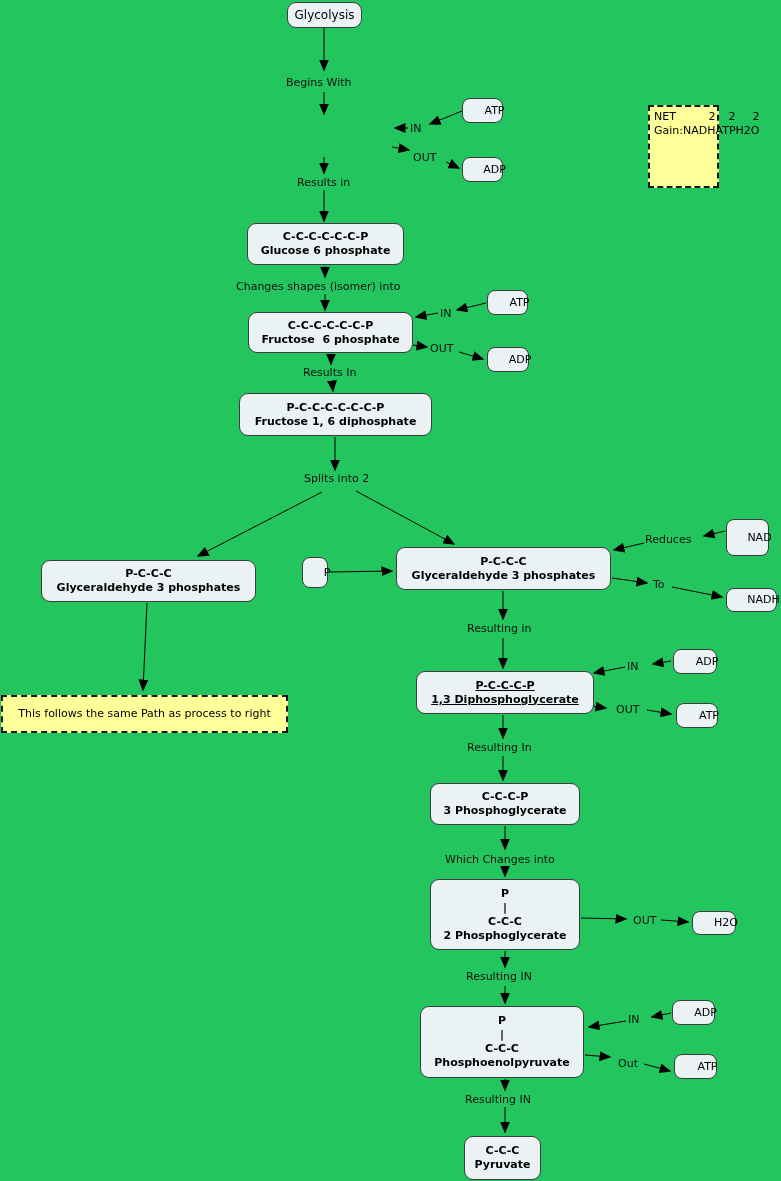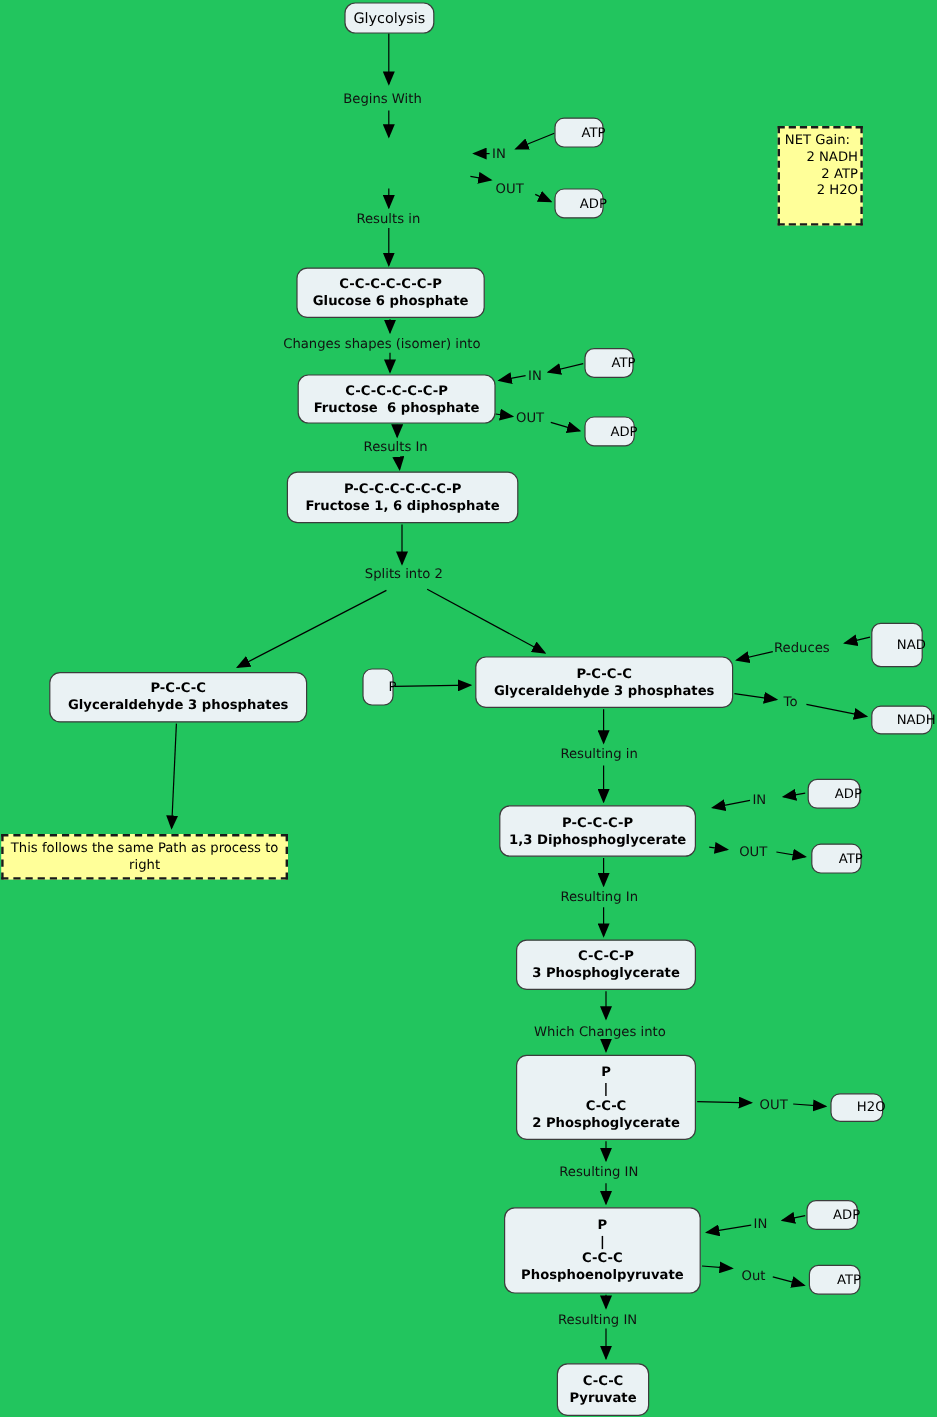--- a/index.html
+++ b/index.html
@@ -29,21 +29,21 @@
   .node.small{font-weight:normal;border-radius:8px;padding-left:24px;}
   .label{
     position:absolute;font-size:11px;color:#111111;white-space:nowrap;line-height:13px;
   }
   .note{
     position:absolute;box-sizing:border-box;
     background:var(--note-fill);
     border:2px dashed #1a1a1a;
     font-size:11px;color:var(--ink);line-height:14px;
   }
-  .note-netgain{display:flex;flex-direction:column;padding:3px 2px 2px 4px;}
+  .note-netgain{display:flex;flex-direction:row;padding:3px 2px 2px 4px;}
   .note-netgain .ln{text-align:right;}
   .note-netgain .ln:first-child{text-align:left;}
   .note-left{display:flex;align-items:center;justify-content:center;text-align:center;}
 </style>
 </head>
 <body>
 
 <div class="canvas">
 
   <svg class="edges" width="781" height="1181">
@@ -126,21 +126,21 @@
 
   <div class="node" style="left:396px;top:547px;width:215px;height:43px;">
     <div class="ln">P-C-C-C</div>
     <div class="ln">Glyceraldehyde 3 phosphates</div>
   </div>
 
   <div class="node small" style="left:302px;top:557px;width:26px;height:31px;">
     <div class="ln">P</div>
   </div>
 
-  <div class="node" style="left:416px;top:671px;width:164px;height:43px;">
+  <div class="node" style="left:416px;top:671px;width:178px;height:43px;text-decoration:underline;">
     <div class="ln">P-C-C-C-P</div>
     <div class="ln">1,3 Diphosphoglycerate</div>
   </div>
 
   <div class="node" style="left:430px;top:783px;width:150px;height:42px;">
     <div class="ln">C-C-C-P</div>
     <div class="ln">3 Phosphoglycerate</div>
   </div>
 
   <div class="node" style="left:430px;top:879px;width:150px;height:71px;">
@@ -218,15 +218,15 @@
   <div class="label" style="left:618px;top:1057px;">Out</div>
   <div class="label" style="left:465px;top:1093px;">Resulting IN</div>
 
   <div class="note note-netgain" style="left:648px;top:105px;width:71px;height:83px;">
     <div class="ln">NET Gain:</div>
     <div class="ln">2 NADH</div>
     <div class="ln">2 ATP</div>
     <div class="ln">2 H2O</div>
   </div>
 
-  <div class="note note-left" style="left:1px;top:695px;width:239px;height:38px;">This follows the same Path as process to right</div>
+  <div class="note note-left" style="left:1px;top:695px;width:287px;height:38px;">This follows the same Path as process to right</div>
 
 </div>
 
 </body></html>

